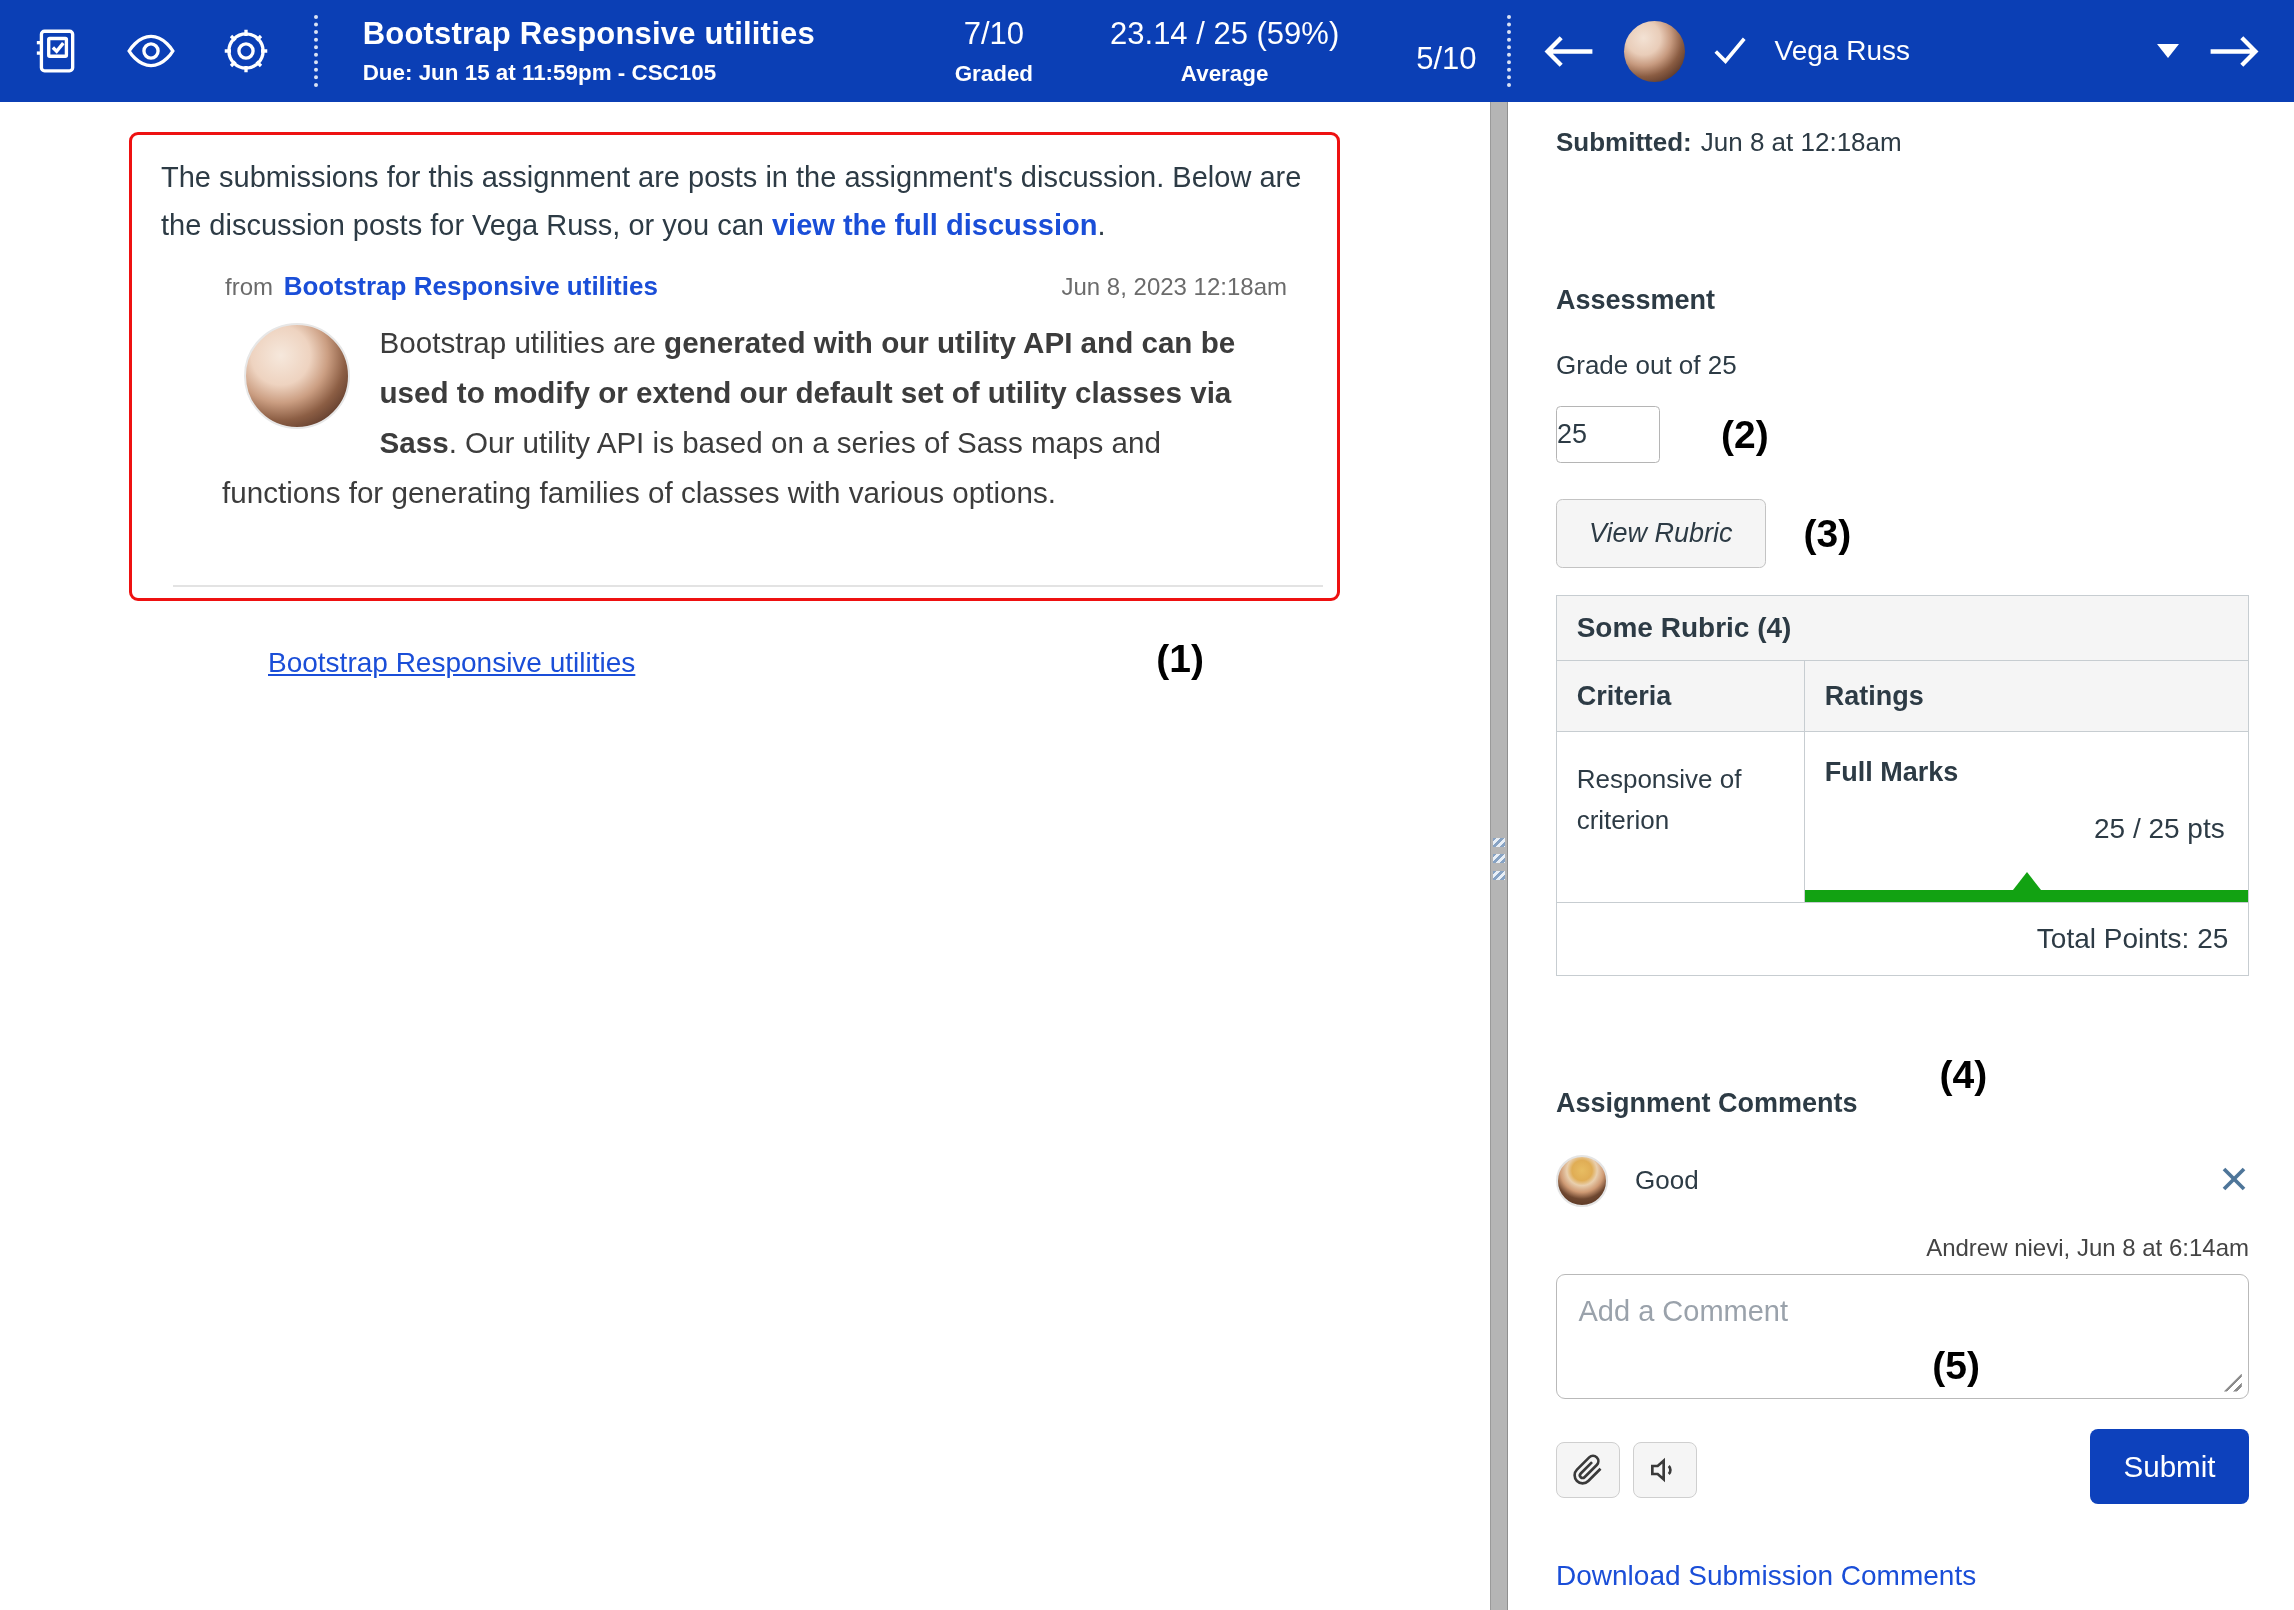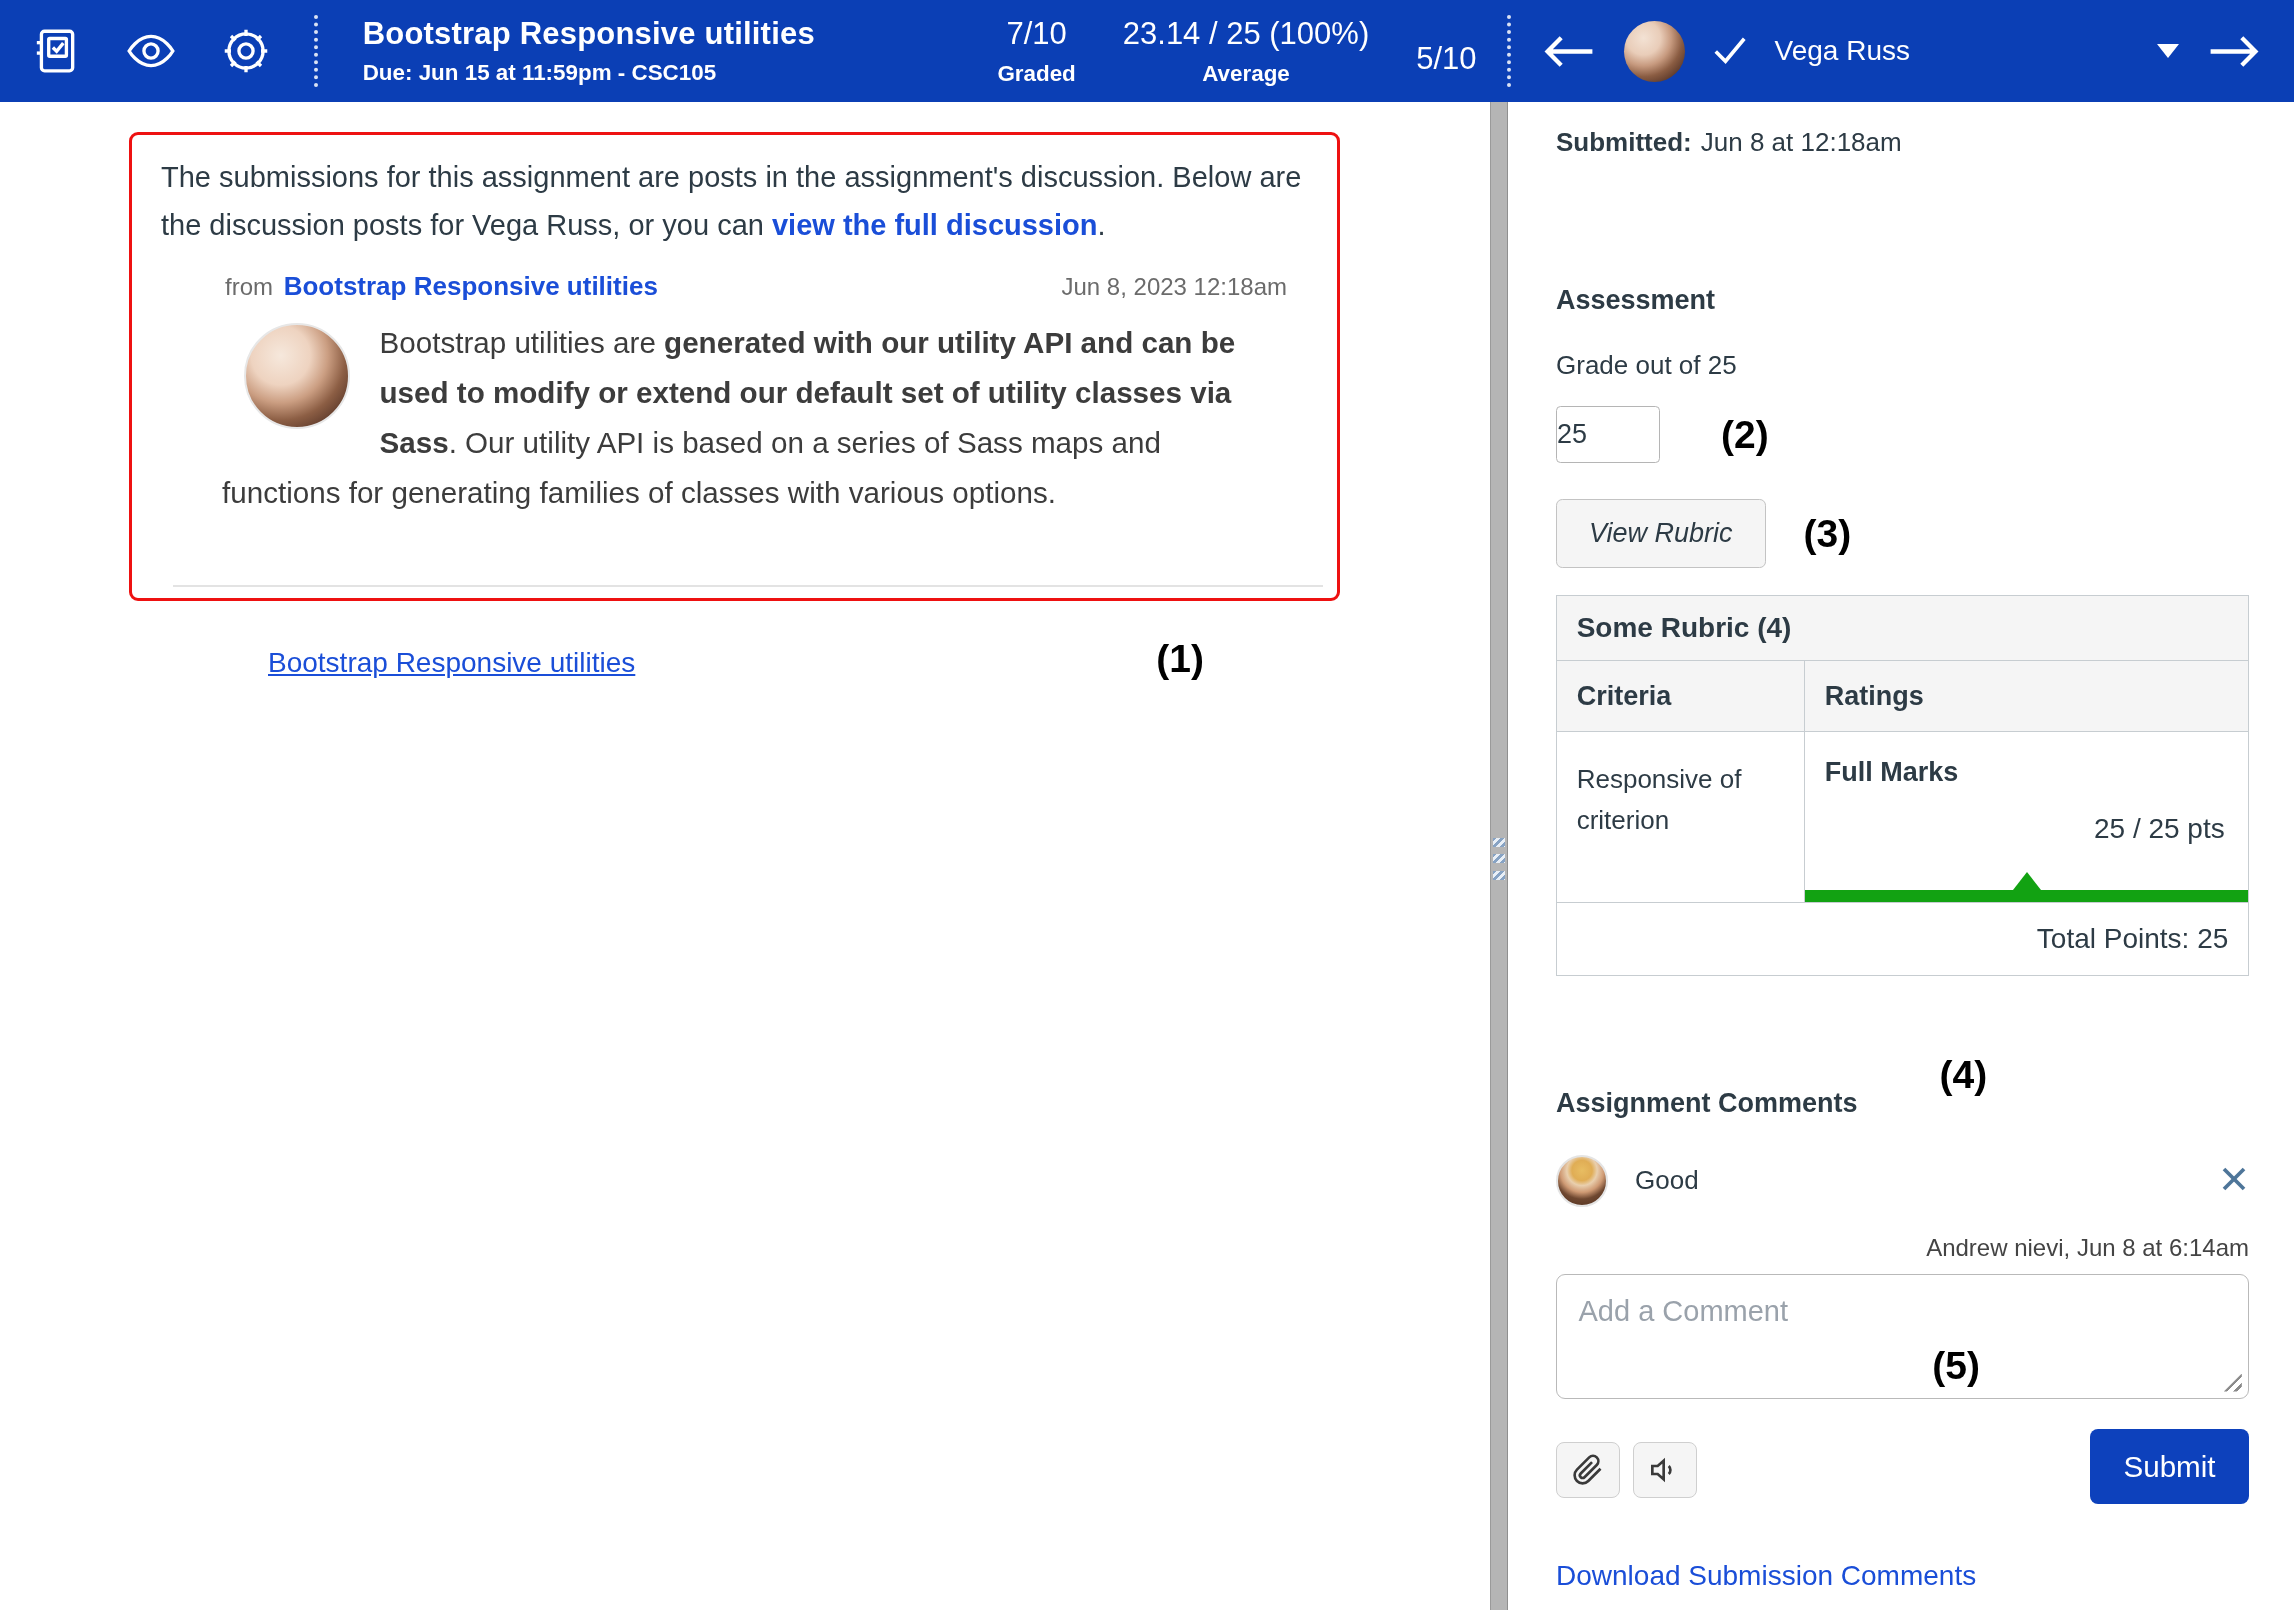--- a/index.html
+++ b/index.html
@@ -13,21 +13,21 @@
   .hleft { display:flex; align-items:center; gap:41px; padding-left:29px; }
   .hicon { background:none; border:none; cursor:pointer; width:54px; height:54px;
            display:flex; align-items:center; justify-content:center; }
   .hicon svg { width:50px; height:50px; stroke:#fff; fill:none; stroke-width:1.6; }
   .vdiv { height:72px; border-left:4.5px dotted rgba(255,255,255,.85); }
   .vdiv.d1 { margin:0 19.7px 0 41px; }
   .vdiv.d2 { margin:0 30px; }
   .htitle { margin-left:25px; min-width:430px; }
   .htitle .t { font-size:31px; font-weight:700; letter-spacing:0.2px; }
   .htitle .s { font-size:22.4px; font-weight:700; margin-top:7.2px; }
-  .hstats { display:flex; align-items:center; gap:47px; margin-left:auto; }
+  .hstats { display:flex; align-items:center; gap:77px; margin-left:auto; }
   .stat { text-align:center; }
   .stat .v { font-size:31px; font-weight:400; }
   .stat .l { font-size:22.4px; font-weight:700; margin-top:9px; }
   .stat-single { font-size:31px; margin-top:16px; }
   .hnav { display:flex; align-items:center; gap:27px; padding-right:32px; }
   .hnav .navbtn { background:none; border:none; cursor:pointer; display:flex; align-items:center; }
   .hnav svg.arrow { width:56px; height:39px; stroke:#fff; fill:none; stroke-width:2.2; }
   .havatar { width:61px; height:61px; border-radius:50%;
              background:radial-gradient(circle at 32% 28%, #f3e2d4 0%, #e9cdb9 28%, #c79a7f 46%, #8a5c42 64%, #5a382a 82%, #422418 100%); }
   .hcheck svg { width:36px; height:30px; stroke:#fff; fill:none; stroke-width:2.4; }
@@ -170,21 +170,21 @@
     <div class="htitle">
       <div class="t">Bootstrap Responsive utilities</div>
       <div class="s">Due: Jun 15 at 11:59pm - CSC105</div>
     </div>
     <div class="hstats">
       <div class="stat">
         <div class="v">7/10</div>
         <div class="l">Graded</div>
       </div>
       <div class="stat">
-        <div class="v">23.14 / 25 (100%)</div>
+        <div class="v">23.14 / 25 (59%)</div>
         <div class="l">Average</div>
       </div>
       <div class="stat-single">5/10</div>
     </div>
     <div class="vdiv d2"></div>
     <div class="hnav">
       <button class="navbtn">
         <svg class="arrow" viewBox="0 0 28 20">
           <path d="M26 10H3 M10 3l-7 7 7 7"></path>
         </svg>

